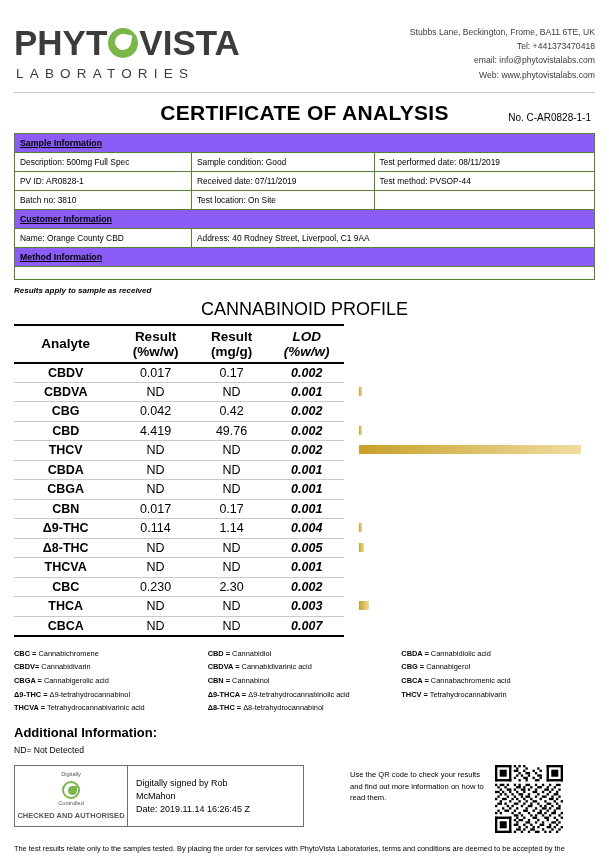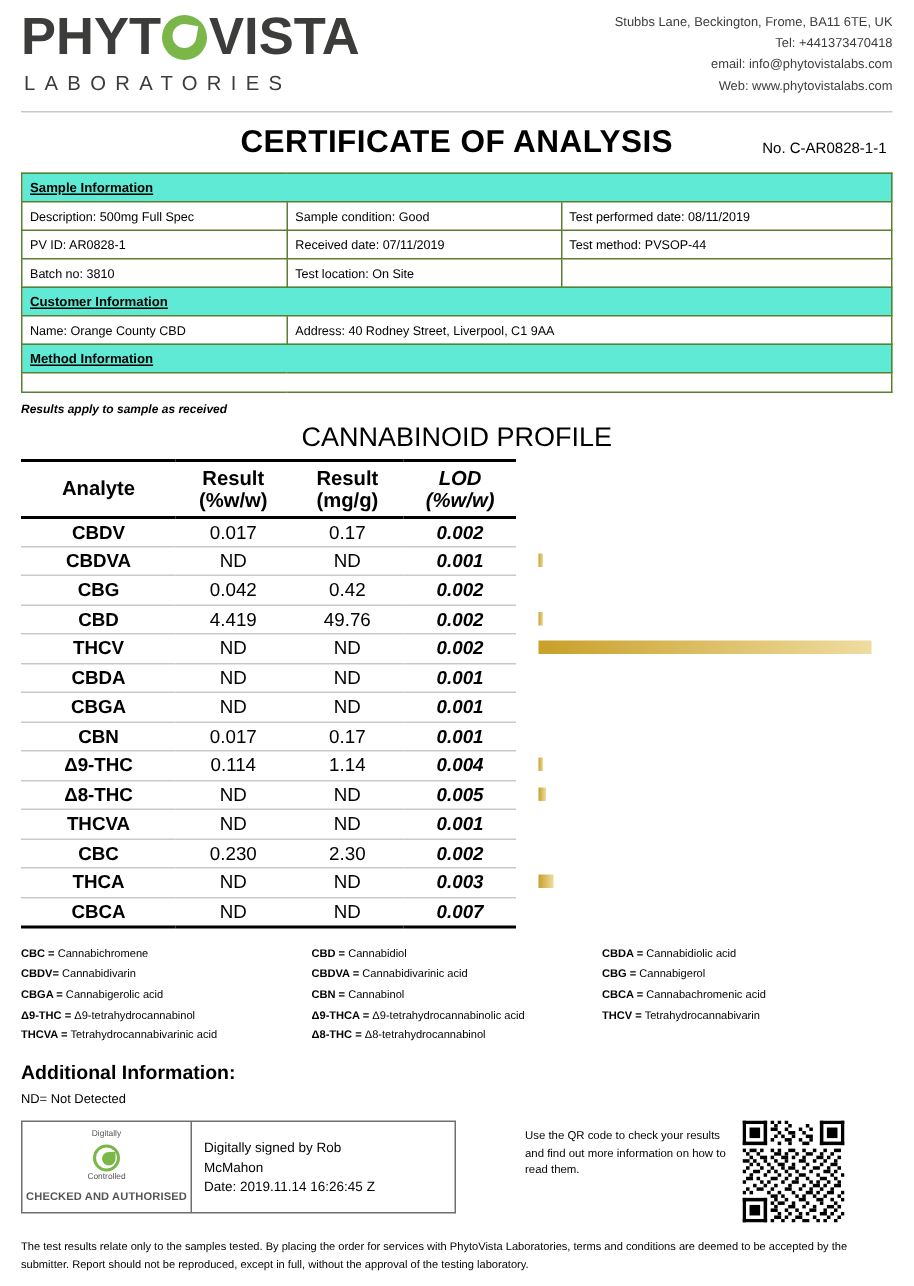--- a/index.html
+++ b/index.html
@@ -6,21 +6,21 @@
   html, body { margin: 0; padding: 0; }
   body {
     width: 609px;
     height: 857px;
     background: #ffffff;
     font-family: "Liberation Sans", sans-serif;
     color: #000000;
     position: relative;
     overflow: hidden;
   }
-  .page { width: 609px; height: 857px; padding: 3px 14px 0 14px; position: relative; }
+  .page { width: 609px; height: 857px; padding: 21px 14px 0 14px; position: relative; }
 
   
   .header { display: flex; justify-content: space-between; align-items: flex-start; }
   .logo-block { width: 300px; padding-top: 4px; }
   .logo-main { display: flex; align-items: center; }
   .logo-text {
     font-family: "Liberation Sans", sans-serif;
     font-size: 35px; font-weight: bold; letter-spacing: 0px;
     color: #3c3c3b; line-height: 1;
   }
@@ -45,21 +45,21 @@
 
   
   .title-row { display: flex; align-items: baseline; justify-content: center; position: relative; margin-bottom: 8px;}
   .coa-title { font-size: 21px; font-weight: bold; letter-spacing: .3px; }
   .coa-no { position: absolute; right: 4px; bottom: 2px; font-size: 10px; }
 
   
   .info-table { width: 100%; border-collapse: collapse; font-size: 8.4px; }
   .info-table td { border: 1px solid #5b7f2f; padding: 4px 5px; vertical-align: middle; height: 17px;}
   .section-head td {
-    background: #5eead4; font-weight: bold; font-size: 8.8px; text-decoration: underline;
+    background: #8b5cf6; font-weight: bold; font-size: 8.8px; text-decoration: underline;
   }
   .col1 { width: 30.5%; }
   .col2 { width: 31.5%; }
   .col3 { width: 38%; }
   .blank-row td { height: 13px; }
 
   .note-italic { font-size: 8px; font-style: italic; font-weight: bold; margin: 6px 0 2px 0; }
 
   
   .cp-title { text-align: center; font-size: 18px; font-weight: normal; margin: 4px 0 4px 0;}

